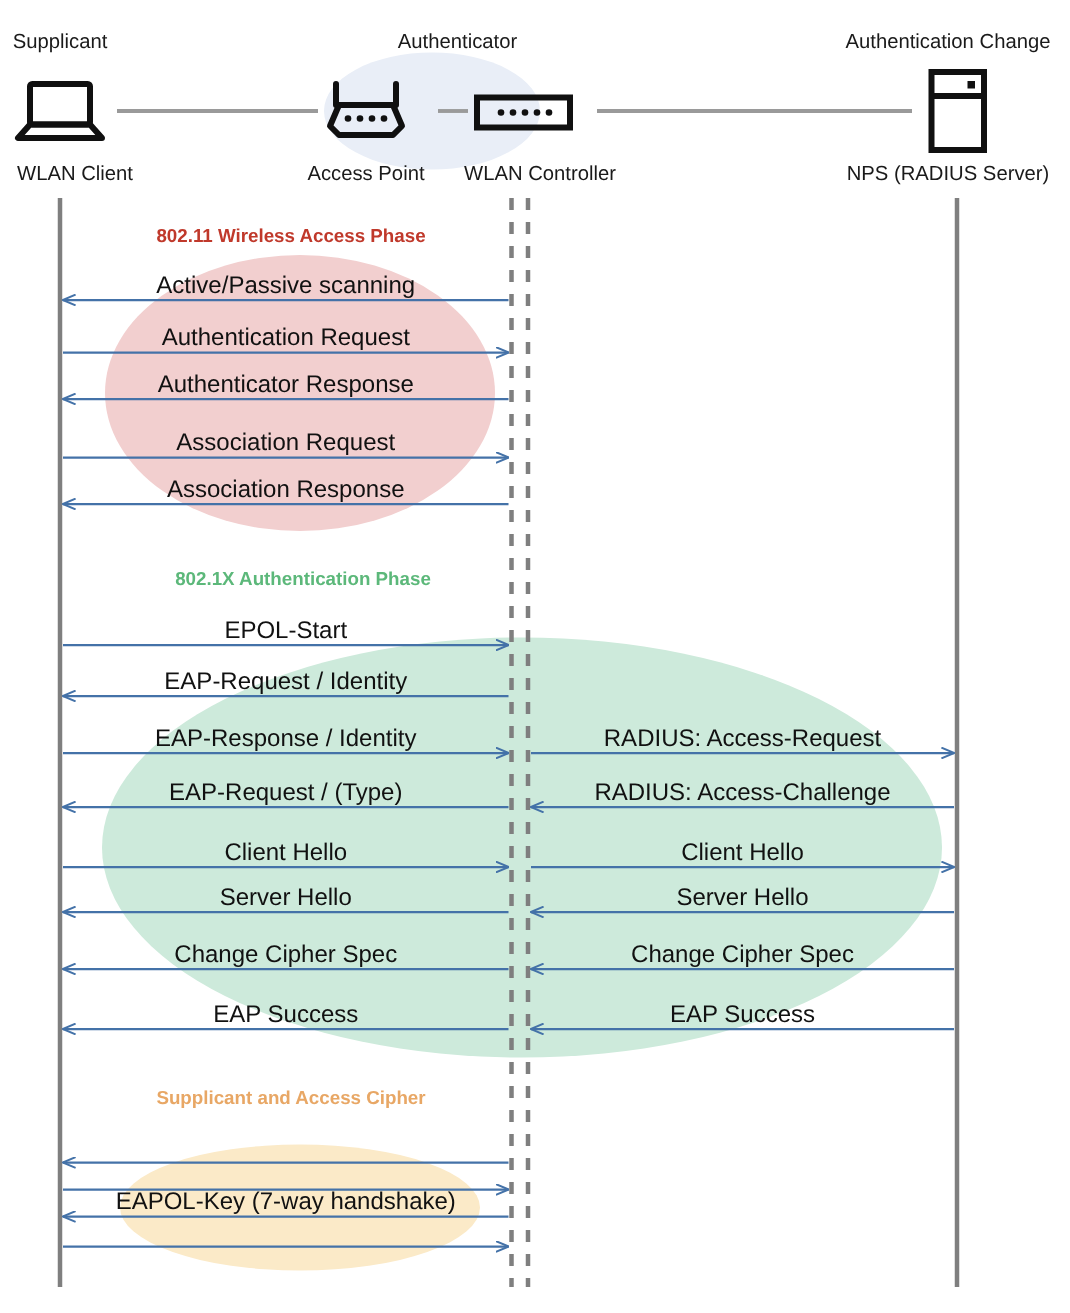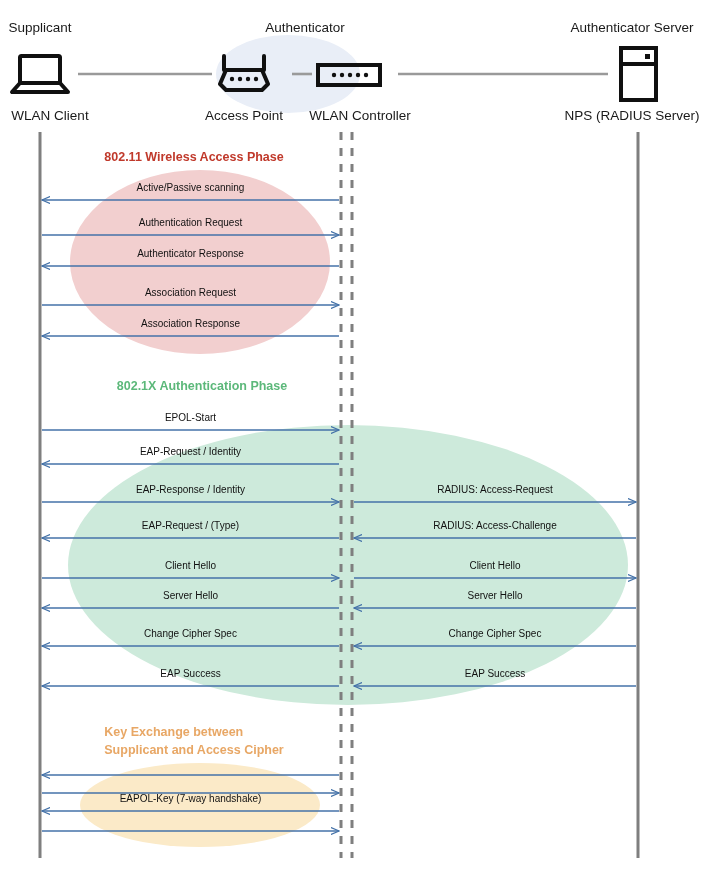--- a/index.html
+++ b/index.html
@@ -18,21 +18,21 @@
   }
   .node-sub{
     position:absolute;font-size:13.5px;color:#1a1a1a;
     white-space:nowrap;text-align:center;
   }
   .phase-label{
     position:absolute;font-size:12.5px;font-weight:600;
     white-space:nowrap;line-height:1.45;
   }
   .msg-label{
-    position:absolute;font-size:10px;color:#111111;
+    position:absolute;font-size:16px;color:#111111;
     white-space:nowrap;text-align:center;
     transform:translateX(-50%);
   }
 </style>
 </head>
 <body>
 
 <div id="stage">
 
   <svg id="svg-layer" viewBox="0 0 713 875">
@@ -124,29 +124,28 @@
   </svg>
 
   <div class="node-title" style="left:40px;top:20px;transform:translateX(-50%);">Supplicant</div>
   <div class="node-sub" style="left:50px;top:108px;transform:translateX(-50%);">WLAN Client</div>
 
   <div class="node-title" style="left:305px;top:20px;transform:translateX(-50%);">Authenticator</div>
   <div class="node-sub" style="left:244px;top:108px;transform:translateX(-50%);">Access Point</div>
 
   <div class="node-sub" style="left:360px;top:108px;transform:translateX(-50%);">WLAN Controller</div>
 
-  <div class="node-title" style="left:632px;top:20px;transform:translateX(-50%);">Authenticator Server</div>
+  <div class="node-title" style="left:632px;top:20px;transform:translateX(-50%);">Authentication Change</div>
   <div class="node-sub" style="left:632px;top:108px;transform:translateX(-50%);">NPS (RADIUS Server)</div>
 
   <div class="phase-label" style="left:194px;top:148px;transform:translateX(-50%);color:#c0392b;">802.11 Wireless Access Phase</div>
 
   <div class="phase-label" style="left:202px;top:377px;transform:translateX(-50%);color:#5cb87a;">802.1X Authentication Phase</div>
 
   <div class="phase-label" style="left:194px;top:723px;transform:translateX(-50%);color:#e8a765;">
-    <div>Key Exchange between</div>
     <div>Supplicant and Access Cipher</div>
   </div>
 
   <div id="labels-left">
       <div class="msg-label" style="left: 190.5px; top: 182px;">Active/Passive scanning</div>
       <div class="msg-label" style="left: 190.5px; top: 217px;">Authentication Request</div>
       <div class="msg-label" style="left: 190.5px; top: 248px;">Authenticator Response</div>
       <div class="msg-label" style="left: 190.5px; top: 287px;">Association Request</div>
       <div class="msg-label" style="left: 190.5px; top: 318px;">Association Response</div>
       <div class="msg-label" style="left: 190.5px; top: 412px;">EPOL-Start</div>

